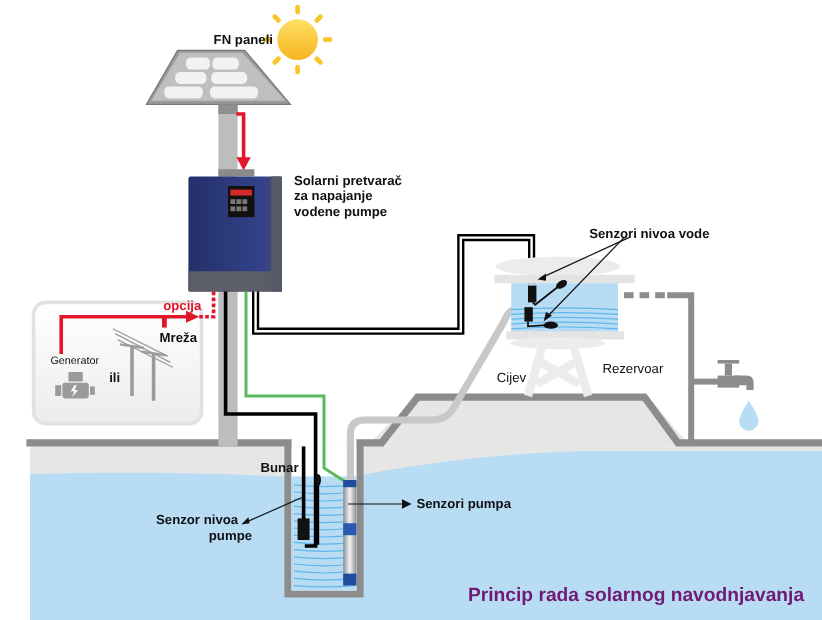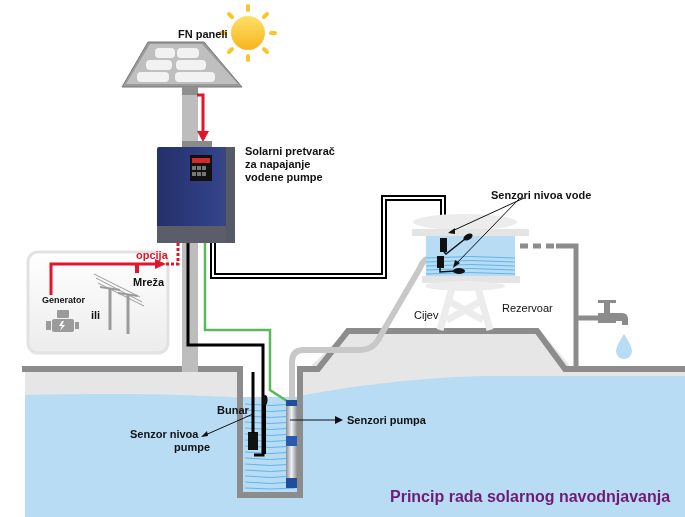--- a/index.html
+++ b/index.html
@@ -223,22 +223,22 @@
   <line x1="290" y1="420" x2="336" y2="420" stroke="#111" stroke-width="1"></line>
   <polygon points="343,420 335,416 335,424" fill="#111"></polygon>
 </svg>
 
 <div class="lbl" style="left:141px; top:28px;margin-left:37px;">FN paneli</div>
 <div class="lbl" style="left:245px; top:145px;">Solarni pretvarač</div>
 <div class="lbl" style="left:245px; top:158px;">za napajanje</div>
 <div class="lbl" style="left:245px; top:171px;">vodene pumpe</div>
 <div class="lbl lbl-red" style="left:136px; top:249px;">opcija</div>
 <div class="lbl" style="left:133px; top:276px;">Mreža</div>
-<div class="lbl" style="left:42px; top:294px; font-size:9px; font-weight:bold;">Generator</div>
+<div class="lbl" style="left:42px; top:294px; font-size:9px; font-weight:normal;">Generator</div>
 <div class="lbl" style="left:91px; top:309px;">ili</div>
 <div class="lbl" style="left:491px; top:189px;">Senzori nivoa vode</div>
 <div class="lbl" style="left:502px; top:302px; font-weight:normal;">Rezervoar</div>
 <div class="lbl" style="left:370px; top:309px; font-weight:normal;margin-left:44px;">Cijev</div>
-<div class="lbl" style="left:197px; top:404px;padding-left:20px;">Bunar</div>
+<div class="lbl" style="left:197px; top:384px;padding-left:20px;">Bunar</div>
 <div class="lbl" style="left:130px; top:428px;">Senzor nivoa</div>
 <div class="lbl" style="left:174px; top:441px;">pumpe</div>
 <div class="lbl" style="left:347px; top:414px;">Senzori pumpa</div>
 <div class="title">Princip rada solarnog navodnjavanja</div>
 
 </body></html>

